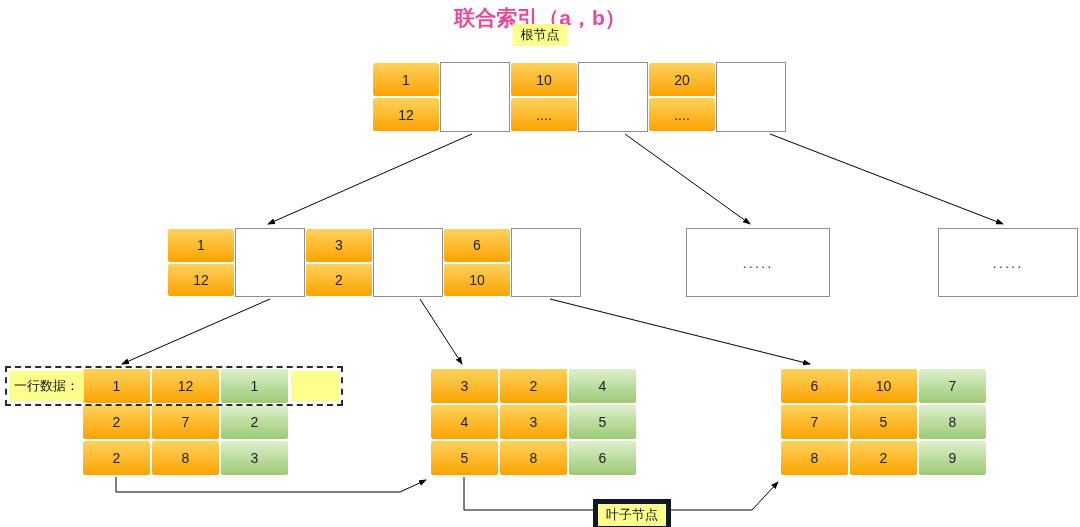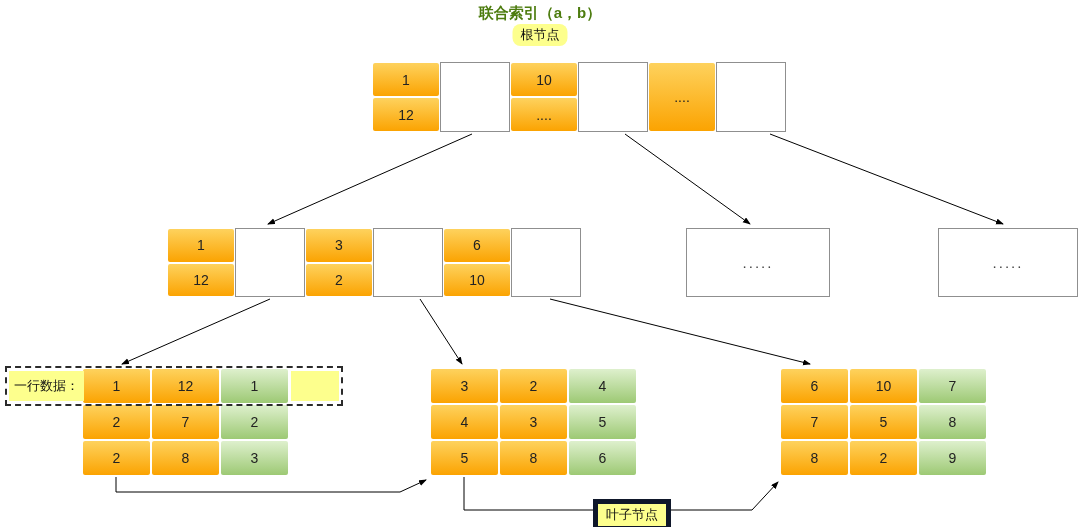--- a/index.html
+++ b/index.html
@@ -2,25 +2,25 @@
 <html><head>
 <meta charset="utf-8">
 <style>
   * { box-sizing: border-box; margin: 0; padding: 0; }
   body { font-family: "Liberation Sans", "DejaVu Sans", sans-serif; background: #ffffff; }
   .canvas { position: relative; width: 1080px; height: 527px; background: #ffffff; overflow: hidden; }
 
   .arrows { position: absolute; left: 0; top: 0; width: 1080px; height: 527px; z-index: 3; pointer-events: none; }
 
   .title { position: absolute; top: 4px; left: 0; width: 100%; text-align: center;
-           font-weight: bold; font-size: 15px; color: #4d7c0f; z-index: 2; }
+           font-weight: bold; font-size: 21px; color: #ec4899; z-index: 2; }
 
   .tag { position: absolute; background: #fdff8d; font-size: 13px; color: #111;
          padding: 2px 8px; z-index: 6; white-space: nowrap; }
-  .tag-root { top: 24px; left: 540px; transform: translateX(-50%); border-radius: 8px; }
+  .tag-root { top: 24px; left: 540px; transform: translateX(-50%); }
   .tag-leaf { top: 499px; left: 632px; transform: translateX(-50%); border: 5px solid #0f172a; }
 
   .node { position: absolute; display: flex; z-index: 1; }
   .kcell { flex: 1; display: flex; flex-direction: column; }
   .half { flex: 1; display: flex; align-items: center; justify-content: center;
           font-size: 14px; color: #222; border: 1px solid #ffffff; border-radius: 3px;
           background: linear-gradient(180deg, #fed25d 0%, #fba301 100%); }
   .pcell { flex: 1; background: #ffffff; border: 1px solid #8f8f8f; }
 
   .pbox { position: absolute; background: #ffffff; border: 1px solid #8f8f8f; z-index: 1;
@@ -69,20 +69,21 @@
       <div class="half">1</div>
       <div class="half">12</div>
     </div>
     <div class="pcell"></div>
     <div class="kcell">
       <div class="half">10</div>
       <div class="half">....</div>
     </div>
     <div class="pcell"></div>
     <div class="kcell">
+      <div class="half">20</div>
       <div class="half">....</div>
     </div>
     <div class="pcell"></div>
   </div>
 
   <div class="node" style="left:167px; top:228px; width:414px; height:69px;">
     <div class="kcell">
       <div class="half">1</div>
       <div class="half">12</div>
     </div>

